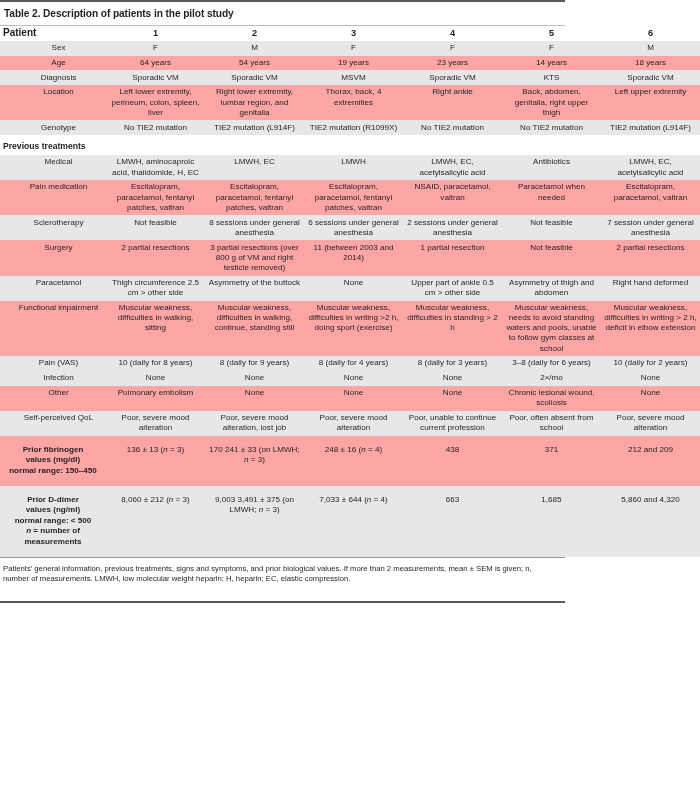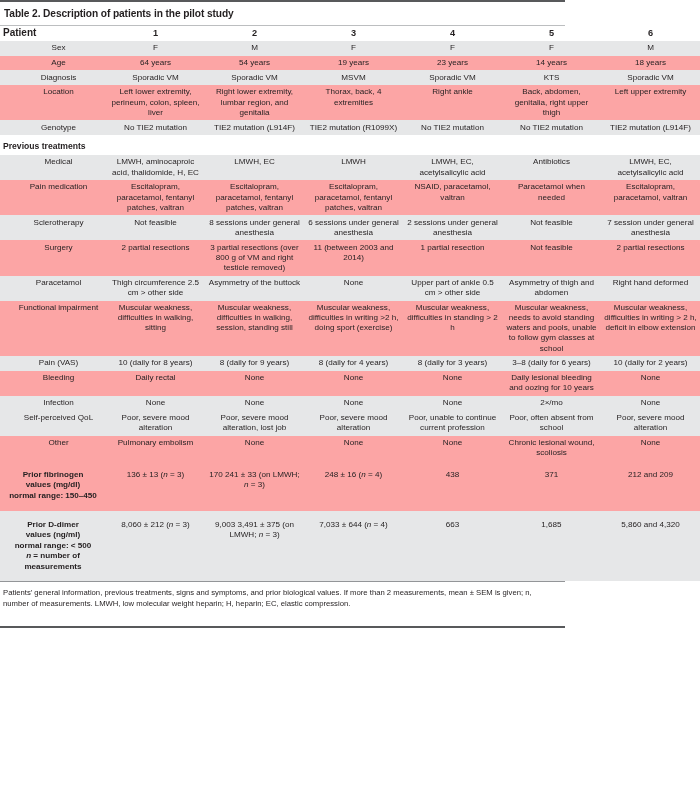--- a/index.html
+++ b/index.html
@@ -234,70 +234,61 @@
           <td>Thigh circumference 2.5 cm &gt; other side</td>
           <td>Asymmetry of the buttock</td>
           <td>None</td>
           <td>Upper part of ankle 0.5 cm &gt; other side</td>
           <td>Asymmetry of thigh and abdomen</td>
           <td>Right hand deformed</td>
         </tr>
         <tr class="row plain">
           <td class="lbl">Functional impairment</td>
           <td>Muscular weakness, difficulties in walking, sitting</td>
-          <td>Muscular weakness, difficulties in walking, session, standing still</td>
+          <td>Muscular weakness, difficulties in walking, continue, standing still</td>
           <td>Muscular weakness, difficulties in writing &gt;2 h, doing sport (exercise)</td>
           <td>Muscular weakness, difficulties in standing &gt; 2 h</td>
           <td>Muscular weakness, needs to avoid standing waters and pools, unable to follow gym classes at school</td>
           <td>Muscular weakness, difficulties in writing &gt; 2 h, deficit in elbow extension</td>
         </tr>
         <tr class="row stripe">
           <td class="lbl">Pain (VAS)</td>
           <td>10 (daily for 8 years)</td>
           <td>8 (daily for 9 years)</td>
           <td>8 (daily for 4 years)</td>
           <td>8 (daily for 3 years)</td>
           <td>3–8 (daily for 6 years)</td>
           <td>10 (daily for 2 years)</td>
         </tr>
-        <tr class="row plain">
-          <td class="lbl">Bleeding</td>
-          <td>Daily rectal</td>
-          <td>None</td>
-          <td>None</td>
-          <td>None</td>
-          <td>Daily lesional bleeding and oozing for 10 years</td>
-          <td>None</td>
-        </tr>
         <tr class="row stripe">
           <td class="lbl">Infection</td>
           <td>None</td>
           <td>None</td>
           <td>None</td>
           <td>None</td>
           <td>2×/mo</td>
+          <td>None</td>
+        </tr>
+        <tr class="row plain">
+          <td class="lbl">Other</td>
+          <td>Pulmonary embolism</td>
+          <td>None</td>
+          <td>None</td>
+          <td>None</td>
+          <td>Chronic lesional wound, scoliosis</td>
           <td>None</td>
         </tr>
         <tr class="row stripe">
           <td class="lbl">Self-perceived QoL</td>
           <td>Poor, severe mood alteration</td>
           <td>Poor, severe mood alteration, lost job</td>
           <td>Poor, severe mood alteration</td>
           <td>Poor, unable to continue current profession</td>
           <td>Poor, often absent from school</td>
           <td>Poor, severe mood alteration</td>
-        </tr>
-        <tr class="row plain">
-          <td class="lbl">Other</td>
-          <td>Pulmonary embolism</td>
-          <td>None</td>
-          <td>None</td>
-          <td>None</td>
-          <td>Chronic lesional wound, scoliosis</td>
-          <td>None</td>
         </tr>
         <tr class="row statrow plain">
           <td class="lbl">
             <div class="sub">Prior fibrinogen</div>
             <div class="sub">values (mg/dl)</div>
             <div class="sub">normal range: 150–450</div>
           </td>
           <td>136 ± 13 (<span class="ital">n</span> = 3)</td>
           <td>170 241 ± 33 (on LMWH; <span class="ital">n</span> = 3)</td>
           <td>248 ± 16 (<span class="ital">n</span> = 4)</td>

